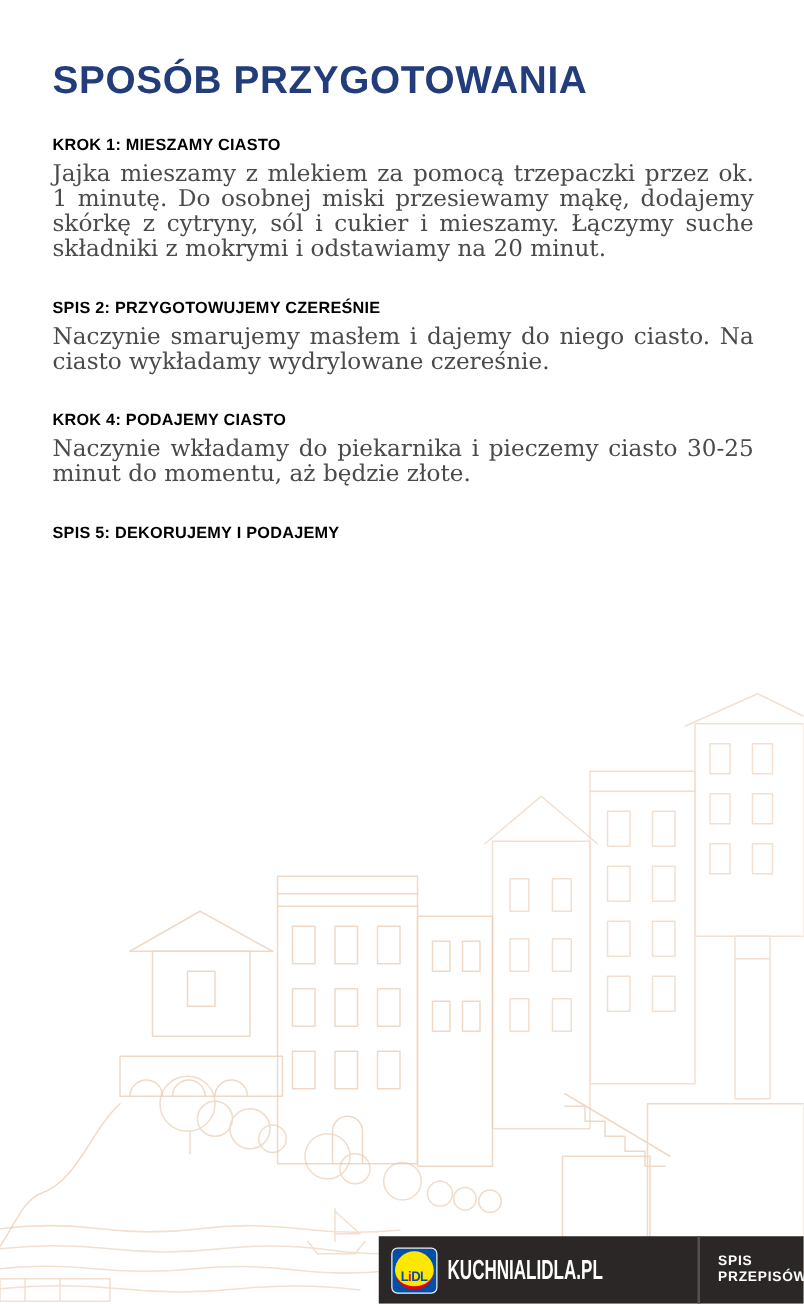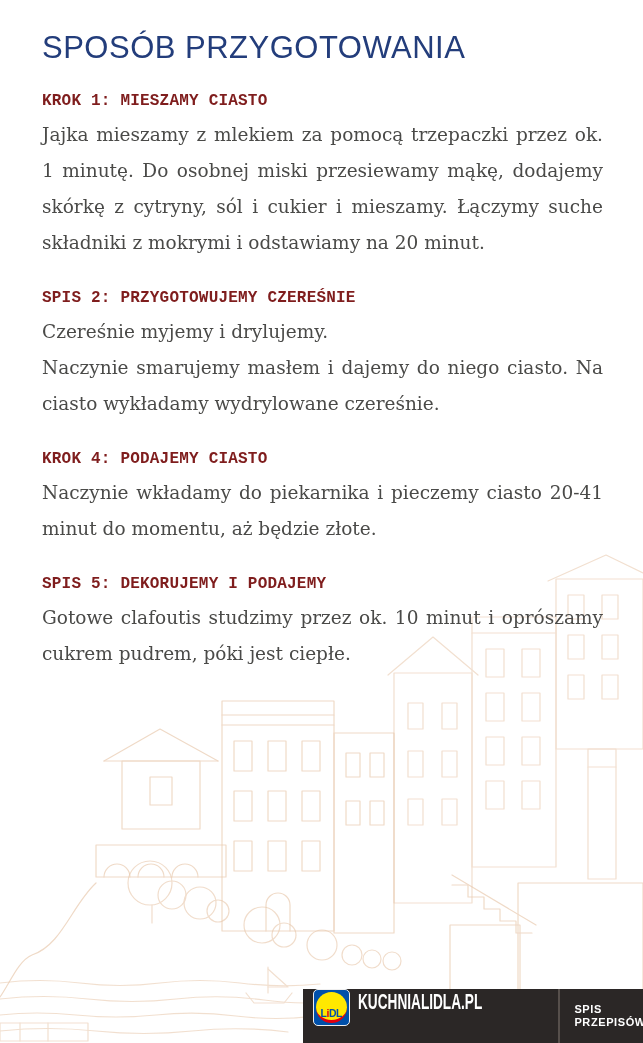--- a/index.html
+++ b/index.html
@@ -3,41 +3,41 @@
 <meta charset="utf-8">
 <style>
   html,body{margin:0;padding:0;}
   body{
     width:643px;height:1043px;position:relative;background:#ffffff;
     overflow:hidden;font-family:"Liberation Sans",sans-serif;
   }
   
   .content{position:absolute;left:42px;top:30px;width:561px;z-index:2;}
   .page-title{
-    margin:0 0 26px 0;font-size:31px;font-weight:normal;color:#233d7b;
+    margin:16px 0 26px 0;font-size:31px;font-weight:bold;color:#233d7b;
     letter-spacing:.5px;white-space:nowrap;
   }
   .step h2{
-    margin:28px 0 7px 0;font-size:16px;font-weight:bold;color:#7f1d1d;
-    letter-spacing:.2px;white-space:nowrap;font-family:Liberation Mono, monospace;
+    margin:28px 0 7px 0;font-size:13px;font-weight:bold;color:#000000;
+    letter-spacing:.2px;white-space:nowrap;
   }
   .step:first-of-type h2{margin-top:0;}
   .step p{
     margin:0;font-family:"DejaVu Serif","Liberation Serif",serif;
-    font-size:18.5px;line-height:36px;color:#4a4a48;text-align:justify;
+    font-size:18.5px;line-height:20px;color:#4a4a48;text-align:justify;
   }
   
   .illus{position:absolute;left:0;top:553px;z-index:1;}
   .illus *{vector-effect:non-scaling-stroke;}
   
   .footer{
     position:absolute;left:303px;top:989px;width:340px;height:54px;
     background:#2b2726;display:flex;align-items:stretch;z-index:3;
   }
-  .f-brand{flex:0 0 178px;display:flex;padding-left:10px;box-sizing:border-box;}
+  .f-brand{flex:0 0 178px;display:flex;align-items:center;padding-left:10px;box-sizing:border-box;}
   .f-divider{flex:0 0 2px;background:#564f4b;}
   .f-index{
     flex:0 0 95px;display:flex;flex-direction:column;justify-content:center;
     padding-left:14px;box-sizing:border-box;color:#fff;font-size:11px;
     font-weight:bold;letter-spacing:.6px;line-height:13.5px;
   }
   
   .lidl{
     width:37px;height:37px;background:#0050aa;border-radius:5px;
     border:1px solid #efefef;position:relative;box-sizing:border-box;flex:0 0 auto;
@@ -160,32 +160,30 @@
 
 <div class="content">
   <h1 class="page-title">SPOSÓB PRZYGOTOWANIA</h1>
 
   <div class="step">
     <h2>KROK 1: MIESZAMY CIASTO</h2>
     <p>Jajka mieszamy z mlekiem za pomocą trzepaczki przez ok. 1 minutę. Do osobnej miski przesiewamy mąkę, dodajemy skórkę z cytryny, sól i cukier i mieszamy. Łączymy suche składniki z mokrymi i odstawiamy na 20 minut.</p>
   </div>
   <div class="step">
     <h2>SPIS 2: PRZYGOTOWUJEMY CZEREŚNIE</h2>
-    <p>Czereśnie myjemy i drylujemy.</p>
   </div>
   <div class="step">
     <p>Naczynie smarujemy masłem i dajemy do niego ciasto. Na ciasto wykładamy wydrylowane czereśnie.</p>
   </div>
   <div class="step">
     <h2>KROK 4: PODAJEMY CIASTO</h2>
-    <p>Naczynie wkładamy do piekarnika i pieczemy ciasto 20-41 minut do momentu, aż będzie złote.</p>
+    <p>Naczynie wkładamy do piekarnika i pieczemy ciasto 30-25 minut do momentu, aż będzie złote.</p>
   </div>
   <div class="step">
     <h2>SPIS 5: DEKORUJEMY I PODAJEMY</h2>
-    <p>Gotowe clafoutis studzimy przez ok. 10 minut i oprószamy cukrem pudrem, póki jest ciepłe.</p>
   </div>
 </div>
 
 <div class="footer">
   <div class="f-brand">
     <div class="lidl">
       <div class="lidl-circle">
         <span class="lidl-word"><span>L</span><span class="red">i</span><span>D</span><span>L</span></span>
       </div>
     </div>

